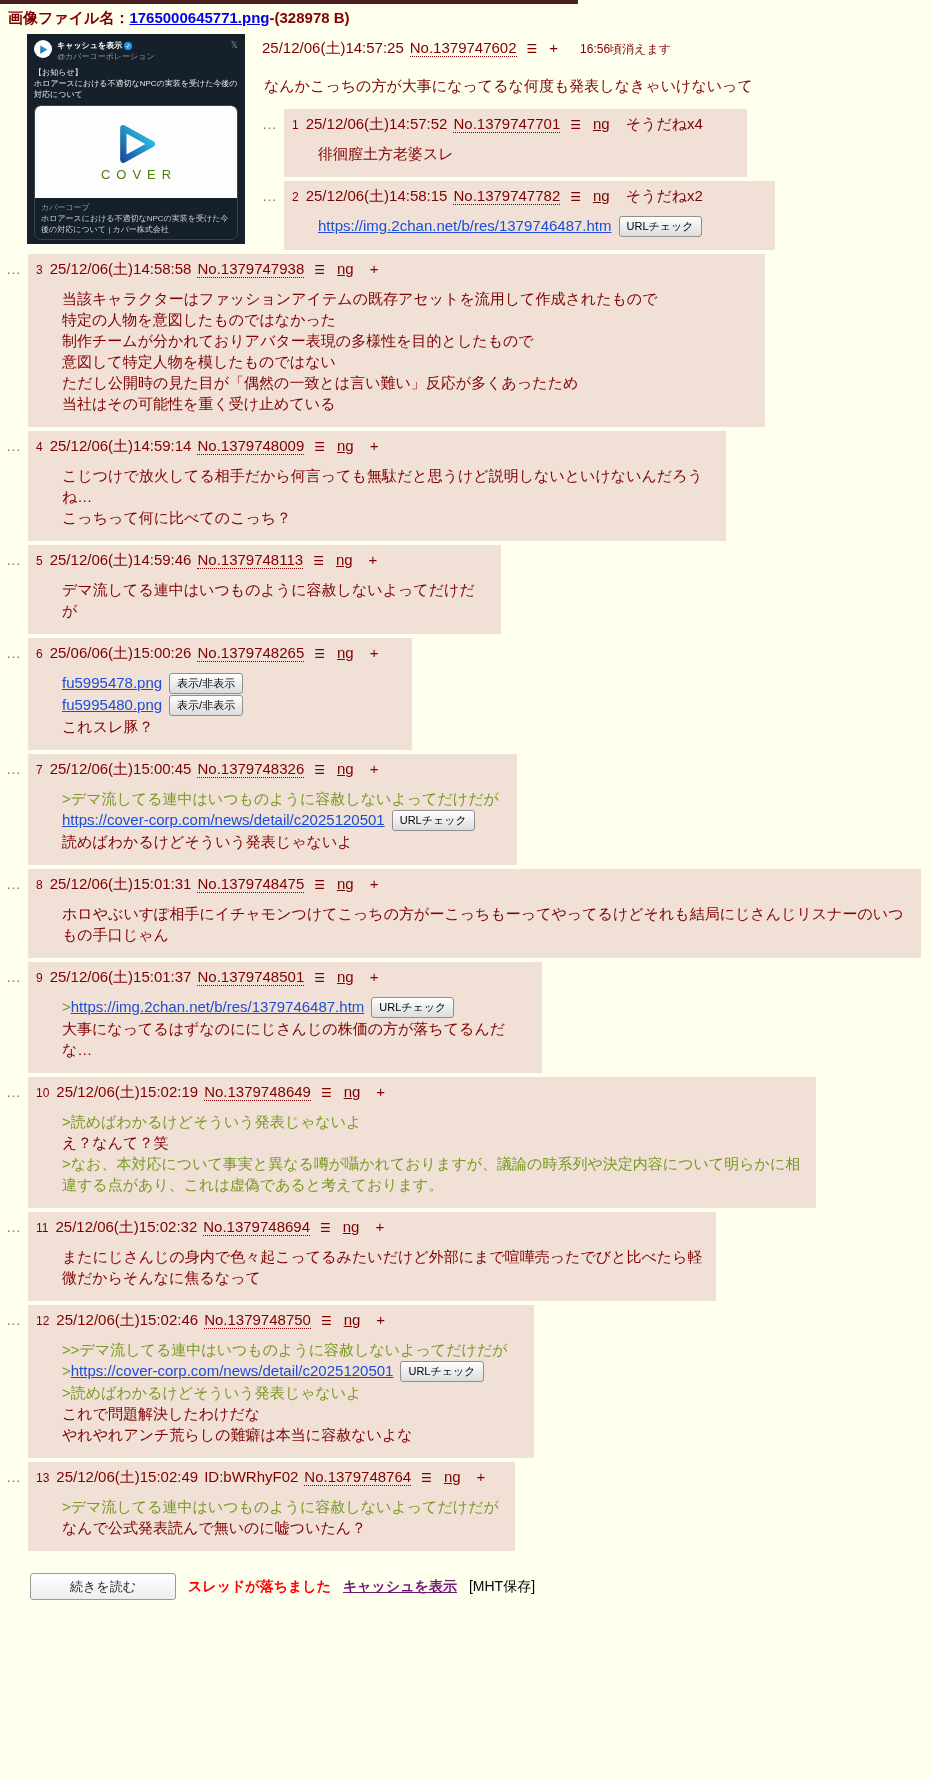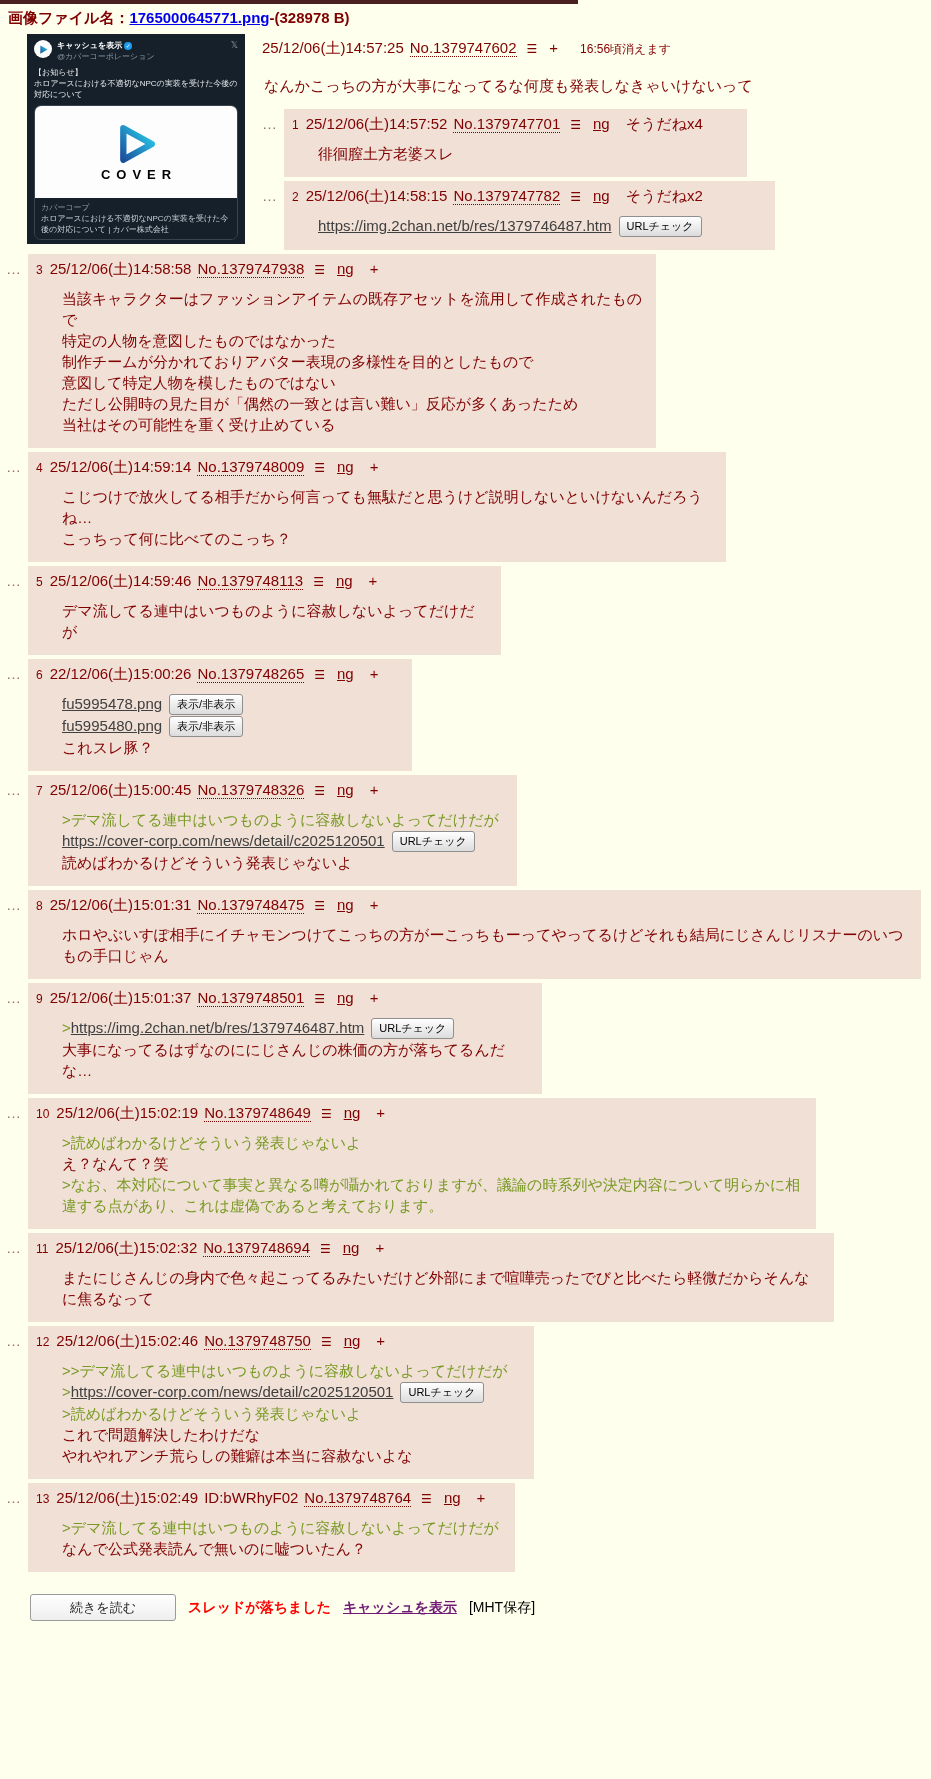--- a/index.html
+++ b/index.html
@@ -34,21 +34,21 @@
   .tw-avatar svg { width: 11px; height: 11px; }
   .tw-name { font-weight: bold; color: #fff; white-space: nowrap; }
   .tw-badge { display:inline-block; width:8px; height:8px; border-radius:50%;
     background:#1d9bf0; color:#fff; font-size:6px; line-height:8px; text-align:center; }
   .tw-handle { color: #8b98a5; }
   .tw-x { margin-left: auto; color: #8b98a5; font-size: 9px; }
   .tw-text { margin-top: 5px; color: #e7e9ea; }
   .tw-card { margin-top: 5px; border: 1px solid #38444d; border-radius: 7px; overflow: hidden; }
   .tw-card-img { background: #fdfdfd; height: 92px; display:flex; flex-direction:column;
     align-items:center; justify-content:center; gap: 6px; }
-  .cover-word { color:#000000; font-size: 13px; letter-spacing: 6px; font-weight: 700;
+  .cover-word { color:#4d7c0f; font-size: 13px; letter-spacing: 6px; font-weight: 400;
     padding-left: 6px; }
   .tw-card-meta { padding: 4px 6px; color: #8b98a5; background:#15202b; }
   .tw-card-title { color: #c9d1d6; }
 
   .op-col { margin-left: 235px; }
   .op-head { padding-top: 5px; white-space: nowrap; }
   .op-body { margin: 19px 0 13px 2px; }
 
   
   .rdate { margin-right: 6px; }
@@ -62,21 +62,21 @@
 
   
   .rrow { display: flex; align-items: flex-start; margin: 0 0 4px 0; }
   .rrow-left { margin-left: 6px; }
   .dots { flex:none; width: 22px; color:#9a7070; padding-top: 6px; cursor:pointer; }
   .rbox { background: #F0E0D6; padding: 6px 12px 13px 8px; }
   .rhead { white-space: nowrap; }
   .rbody { margin: 9px 0 0 26px; line-height: 21px; }
   .bl { min-height: 21px; }
   .quote { color: #789922; }
-  .link { color: #404040; text-decoration: underline; }
+  .link { color: #1d4ed8; text-decoration: underline; }
   .btn {
     font-size: 11px; color:#000; background: linear-gradient(#ffffff,#dcdcdc);
     border: 1px solid #8f8f8f; border-radius: 3px; padding: 2px 7px;
     margin-left: 7px; font-family: inherit; cursor: pointer; vertical-align: 1px;
   }
 
   
   .bottom { display:flex; align-items: center; margin: 22px 0 10px 30px; gap: 12px; }
   .readmore {
     width: 146px; height: 27px; font-size: 13px; color:#222;
@@ -169,21 +169,21 @@
         <div class="rbody">
           <div class="bl"><a class="link">https://img.2chan.net/b/res/1379746487.htm</a><button class="btn">URLチェック</button></div>
         </div>
       </div>
     </div>
   </div>
 </div>
 
 <div class="rrow rrow-left">
   <span class="dots">…</span>
-  <div class="rbox" style="width:628px;">
+  <div class="rbox" style="width:737px;">
     <div class="rhead">
       <span class="rnum">3</span><span class="rdate">25/12/06(土)14:58:58</span><a class="rno">No.1379747938</a><span class="menu-icon">☰</span><a class="ng">ng</a><a class="plus">+</a>
     </div>
     <div class="rbody">
       <div class="bl">当該キャラクターはファッションアイテムの既存アセットを流用して作成されたもので</div>
       <div class="bl">特定の人物を意図したものではなかった</div>
       <div class="bl">制作チームが分かれておりアバター表現の多様性を目的としたもので</div>
       <div class="bl">意図して特定人物を模したものではない</div>
       <div class="bl">ただし公開時の見た目が「偶然の一致とは言い難い」反応が多くあったため</div>
       <div class="bl">当社はその可能性を重く受け止めている</div>
@@ -213,21 +213,21 @@
     <div class="rbody">
       <div class="bl">デマ流してる連中はいつものように容赦しないよってだけだが</div>
     </div>
   </div>
 </div>
 
 <div class="rrow rrow-left">
   <span class="dots">…</span>
   <div class="rbox" style="width:384px;">
     <div class="rhead">
-      <span class="rnum">6</span><span class="rdate">22/12/06(土)15:00:26</span><a class="rno">No.1379748265</a><span class="menu-icon">☰</span><a class="ng">ng</a><a class="plus">+</a>
+      <span class="rnum">6</span><span class="rdate">25/06/06(土)15:00:26</span><a class="rno">No.1379748265</a><span class="menu-icon">☰</span><a class="ng">ng</a><a class="plus">+</a>
     </div>
     <div class="rbody">
       <div class="bl"><a class="link">fu5995478.png</a><button class="btn">表示/非表示</button></div>
       <div class="bl"><a class="link">fu5995480.png</a><button class="btn">表示/非表示</button></div>
       <div class="bl">これスレ豚？</div>
     </div>
   </div>
 </div>
 
 <div class="rrow rrow-left">
@@ -278,21 +278,21 @@
     <div class="rbody">
       <div class="bl quote">&gt;読めばわかるけどそういう発表じゃないよ</div>
       <div class="bl">え？なんて？笑</div>
       <div class="bl quote">&gt;なお、本対応について事実と異なる噂が囁かれておりますが、議論の時系列や決定内容について明らかに相違する点があり、これは虚偽であると考えております。</div>
     </div>
   </div>
 </div>
 
 <div class="rrow rrow-left">
   <span class="dots">…</span>
-  <div class="rbox" style="width:806px;">
+  <div class="rbox" style="width:688px;">
     <div class="rhead">
       <span class="rnum">11</span><span class="rdate">25/12/06(土)15:02:32</span><a class="rno">No.1379748694</a><span class="menu-icon">☰</span><a class="ng">ng</a><a class="plus">+</a>
     </div>
     <div class="rbody">
       <div class="bl">またにじさんじの身内で色々起こってるみたいだけど外部にまで喧嘩売ったでびと比べたら軽微だからそんなに焦るなって</div>
     </div>
   </div>
 </div>
 
 <div class="rrow rrow-left">

